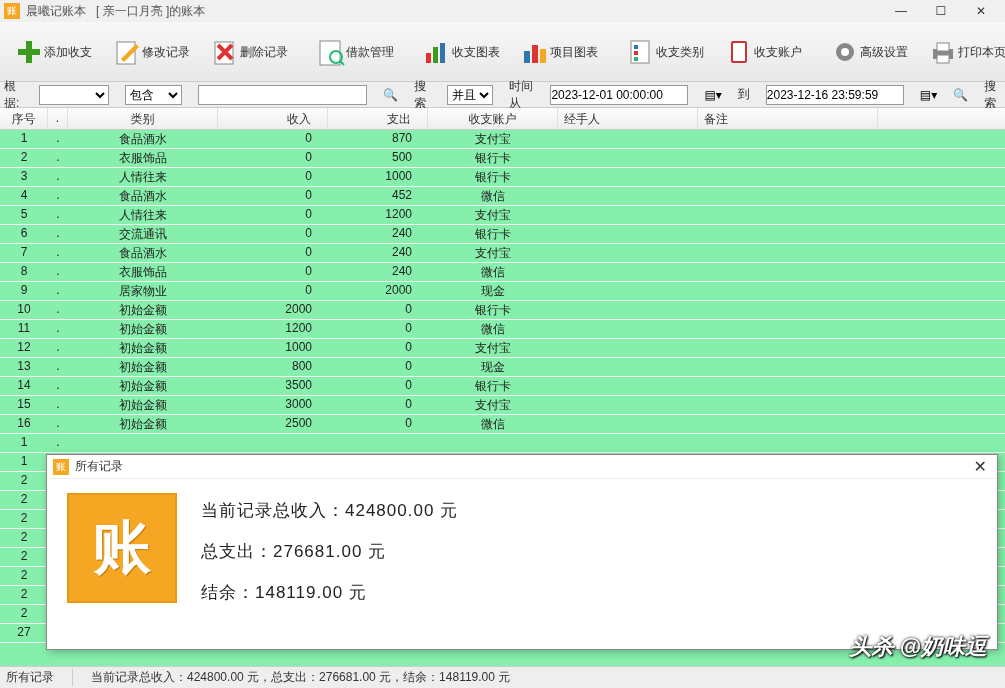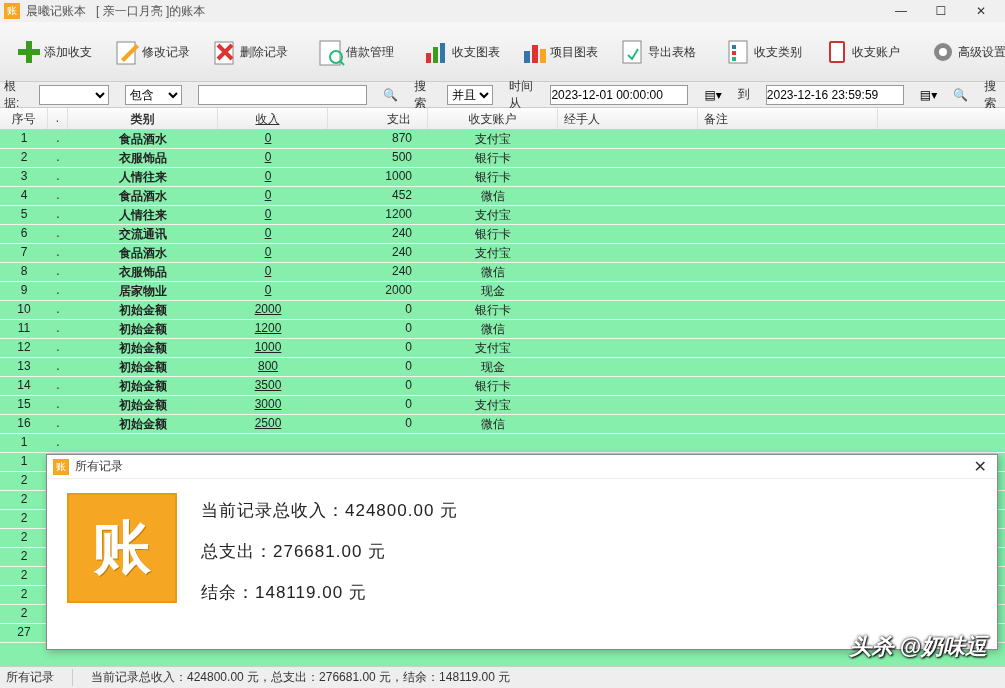--- a/index.html
+++ b/index.html
@@ -23,22 +23,22 @@
 .filterbar .lbl { color: #333; }
 
 .table-wrap { height: 560px; background: #86efac; position: relative; overflow: hidden; }
 .thead { height: 22px; background: linear-gradient(#fdfdfd,#eee); border-bottom: 1px solid #ccc; display: flex; }
 .th { border-right: 1px solid #e0e0e0; padding: 3px 6px; color: #333; font-size: 12px; }
 .tbody { }
 .tr { height: 19px; display: flex; border-bottom: 1px solid #f4f4f4; }
 .td { padding: 1px 6px; font-size: 12px; color: #222; white-space: nowrap; overflow: hidden; }
 .c-seq { width: 48px; text-align: center; }
 .c-dot { width: 20px; text-align: center; }
-.c-cat { width: 150px; text-align: center; font-weight: bold; }
-.c-in { width: 110px; text-align: center; padding-right: 16px; text-decoration: underline;}
+.c-cat { width: 150px; text-align: center; }
+.c-in { width: 110px; text-align: right; padding-right: 16px;}
 .c-out { width: 100px; text-align: right; padding-right: 16px;}
 .c-acc { width: 130px; text-align: center; }
 .c-hand { width: 140px; }
 .c-note { width: 180px; }
 
 .statusbar { position:absolute; bottom:0; left:0; right:0; height: 22px; background: #eee; border-top: 1px solid #ccc; display: flex; align-items: center; padding: 0 6px; gap: 18px; color: #333; }
 .statusbar .sb-item { border-right: 1px solid #ccc; padding-right: 18px; }
 
 .popup { position: absolute; left: 46px; top: 454px; width: 952px; height: 196px; background: #fff; border: 1px solid #888; box-shadow: 2px 2px 8px rgba(0,0,0,.25); }
 .popup-title { height: 24px; background: #fff; display: flex; align-items: center; padding: 0 6px; border-bottom: 1px solid #eee; }
@@ -121,29 +121,20 @@
   </div>
   <div class="tool-btn">
     <div class="icon">
         <svg width="30" height="30">
           <rect x="4" y="14" width="6" height="12" fill="#37a"></rect>
           <rect x="12" y="8" width="6" height="18" fill="#d33"></rect>
           <rect x="20" y="12" width="6" height="14" fill="#f5a623"></rect>
         </svg>
       </div>
     <span class="lbl">项目图表</span>
-  </div>
-  <div class="tool-btn">
-    <div class="icon">
-        <svg width="30" height="30">
-          <rect x="5" y="4" width="18" height="22" fill="#fff" stroke="#888"></rect>
-          <path d="M10 18 L14 22 L20 12" stroke="#2b7" stroke-width="2" fill="none"></path>
-        </svg>
-      </div>
-    <span class="lbl">导出表格</span>
   </div>
   <div class="tool-sep"></div>
   <div class="tool-btn">
     <div class="icon">
         <svg width="30" height="30">
           <rect x="5" y="4" width="18" height="22" fill="#fff" stroke="#888"></rect>
           <rect x="8" y="8" width="4" height="4" fill="#37a"></rect>
           <rect x="8" y="14" width="4" height="4" fill="#d33"></rect>
           <rect x="8" y="20" width="4" height="4" fill="#2b7"></rect>
         </svg>

